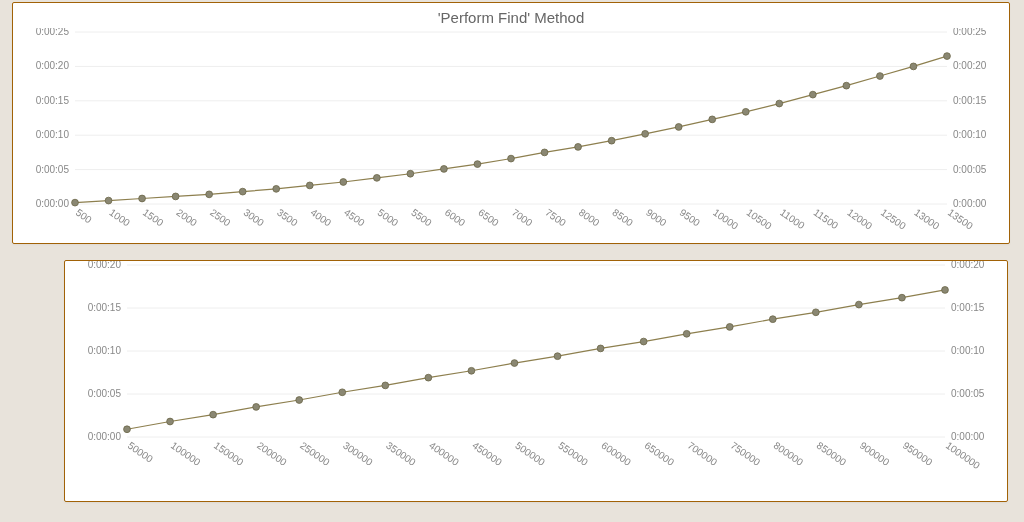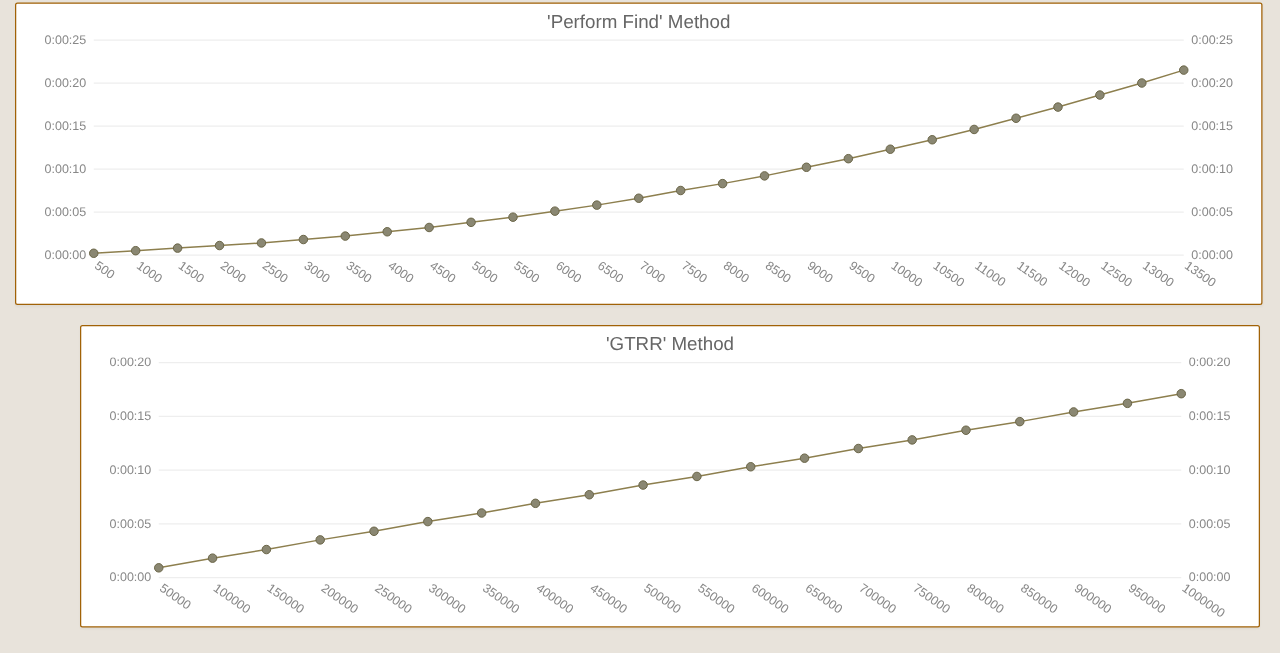--- a/index.html
+++ b/index.html
@@ -93,21 +93,20 @@
           <text x="799.8461538461538" y="186" transform="rotate(35 799.8461538461538 186)" text-anchor="start" class="xlab">11500</text>
           <text x="833.3846153846154" y="186" transform="rotate(35 833.3846153846154 186)" text-anchor="start" class="xlab">12000</text>
           <text x="866.923076923077" y="186" transform="rotate(35 866.923076923077 186)" text-anchor="start" class="xlab">12500</text>
           <text x="900.4615384615385" y="186" transform="rotate(35 900.4615384615385 186)" text-anchor="start" class="xlab">13000</text>
           <text x="934" y="186" transform="rotate(35 934 186)" text-anchor="start" class="xlab">13500</text>
         </svg>
   </div>
 </div>
 
 <div class="panel" style="left:64px;top:260px;width:942px;height:240px;">
-  <div class="chart-title">'GTRR' Method</div>
   <div class="plot-wrap">
     <svg id="svg1" width="942" height="210">
           <line x1="62" y1="176" x2="880" y2="176" class="grid-line"></line>
           <text x="56" y="179" text-anchor="end" class="tick-label">0:00:00</text>
           <text x="886" y="179" text-anchor="start" class="tick-label">0:00:00</text>
           <line x1="62" y1="133" x2="880" y2="133" class="grid-line"></line>
           <text x="56" y="136" text-anchor="end" class="tick-label">0:00:05</text>
           <text x="886" y="136" text-anchor="start" class="tick-label">0:00:05</text>
           <line x1="62" y1="90" x2="880" y2="90" class="grid-line"></line>
           <text x="56" y="93" text-anchor="end" class="tick-label">0:00:10</text>

